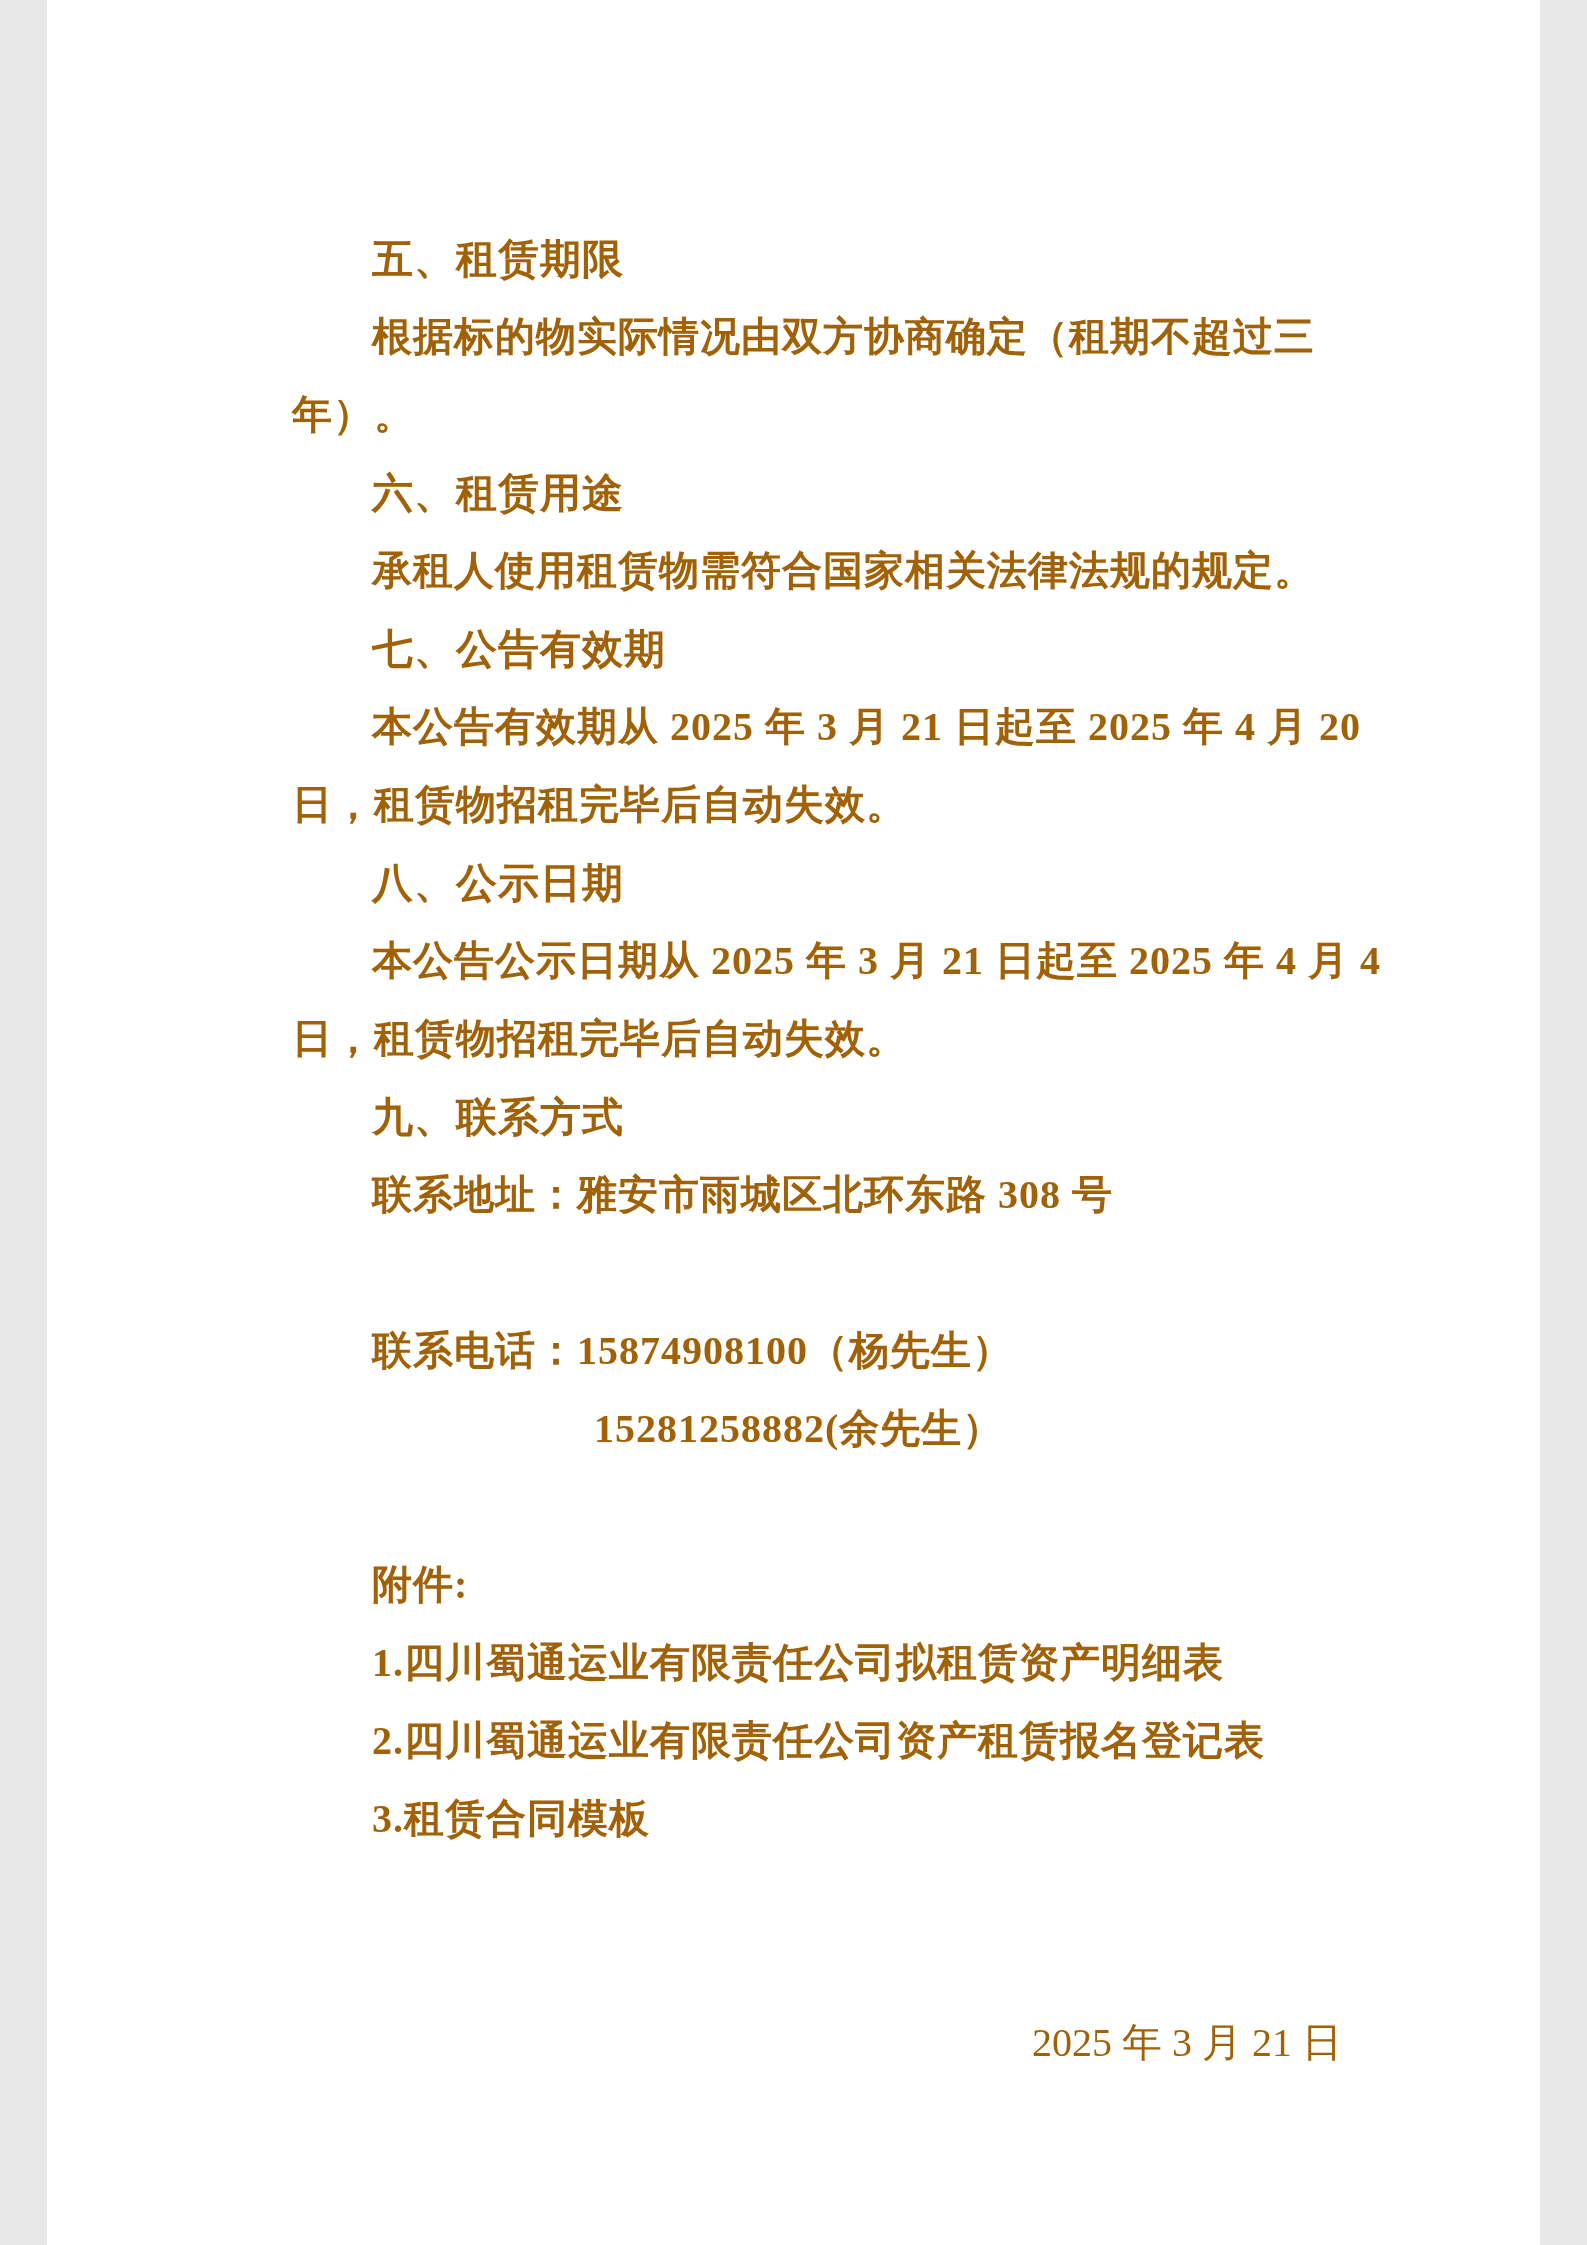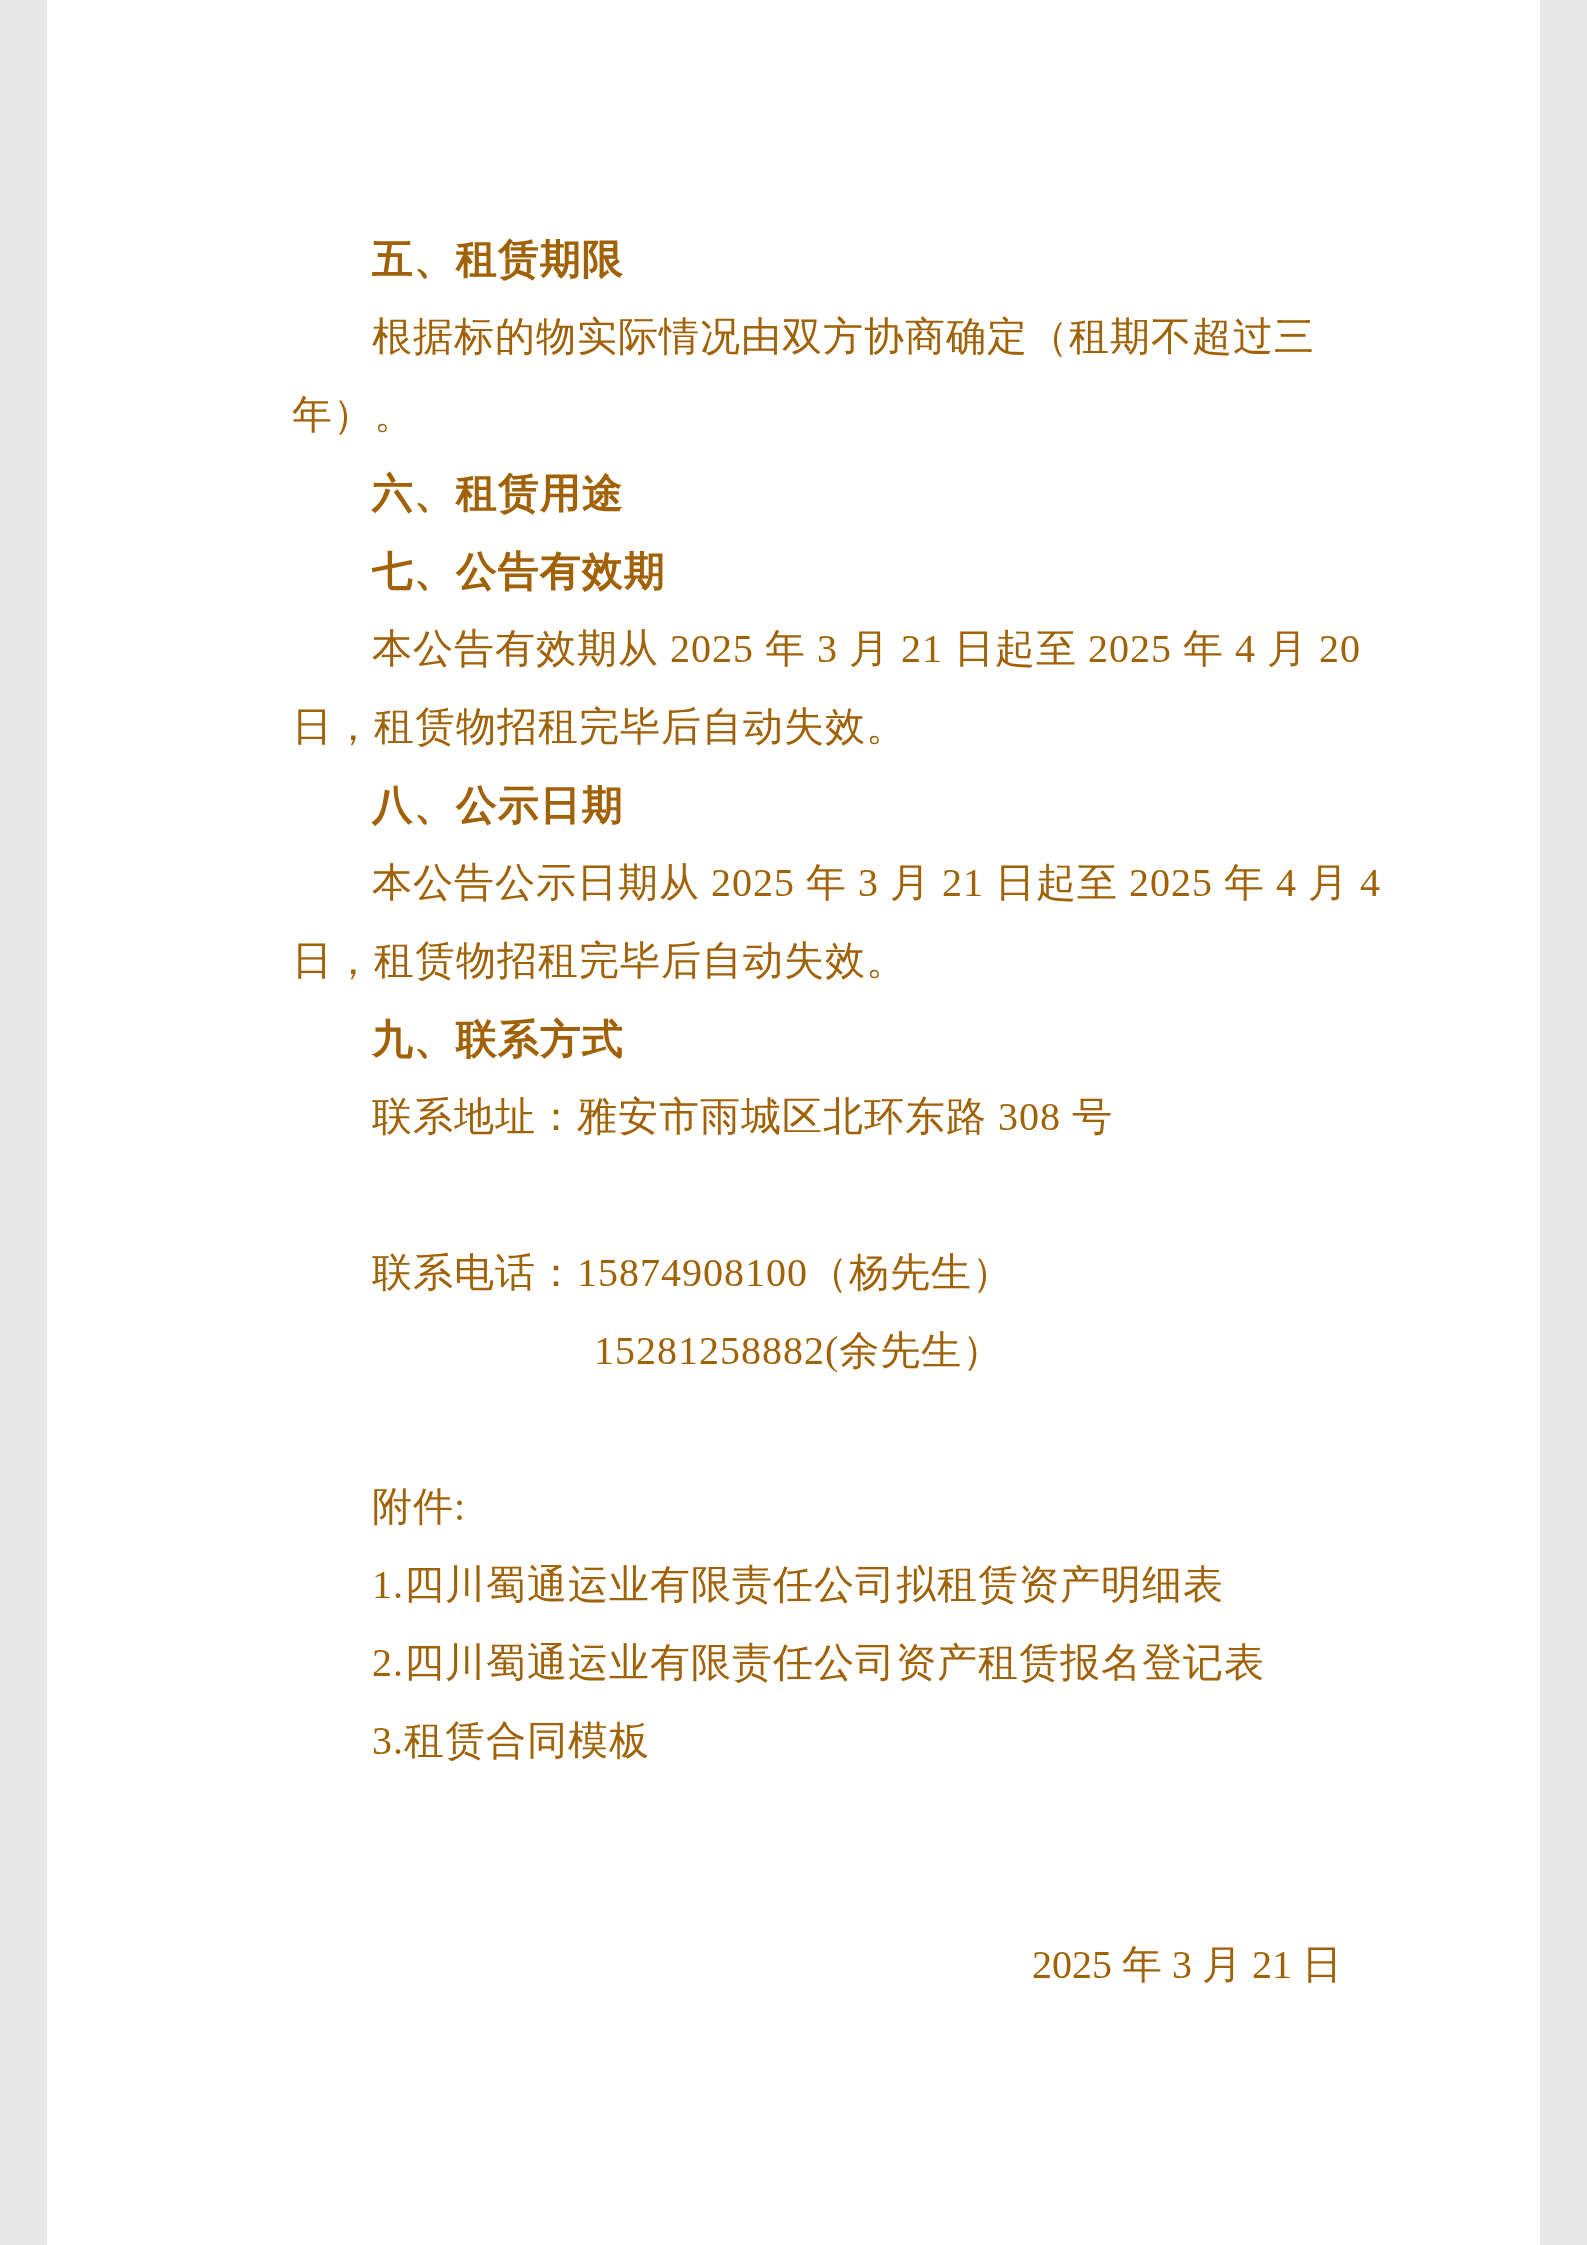--- a/index.html
+++ b/index.html
@@ -22,20 +22,21 @@
     left: 245px;
     top: 220px;
     width: 1060px;
   }
   .line {
     height: 78px;
     line-height: 78px;
     font-size: 40px;
     white-space: nowrap;
     letter-spacing: 1px;
+    font-weight: bold;
   }
   .heading {
     font-family: "Liberation Sans", "DejaVu Sans", sans-serif;
     font-weight: bold;
     padding-left: 80px;
     font-size: 41px;
   }
   .indent {
     padding-left: 80px;
   }
@@ -74,20 +75,21 @@
 <body>
 
 <div class="page">
   <div class="content">
 
     <div class="line heading">五、租赁期限</div>
     <div class="line indent">根据标的物实际情况由双方协商确定（租期不超过三</div>
     <div class="line flush">年）。</div>
 
     <div class="line heading">六、租赁用途</div>
+    <div class="line indent">承租人使用租赁物需符合国家相关法律法规的规定。</div>
 
     <div class="line heading">七、公告有效期</div>
     <div class="line indent">本公告有效期从 2025 年 3 月 21 日起至 2025 年 4 月 20</div>
     <div class="line flush">日，租赁物招租完毕后自动失效。</div>
 
     <div class="line heading">八、公示日期</div>
     <div class="line indent">本公告公示日期从 2025 年 3 月 21 日起至 2025 年 4 月 4</div>
     <div class="line flush">日，租赁物招租完毕后自动失效。</div>
 
     <div class="line heading">九、联系方式</div>

